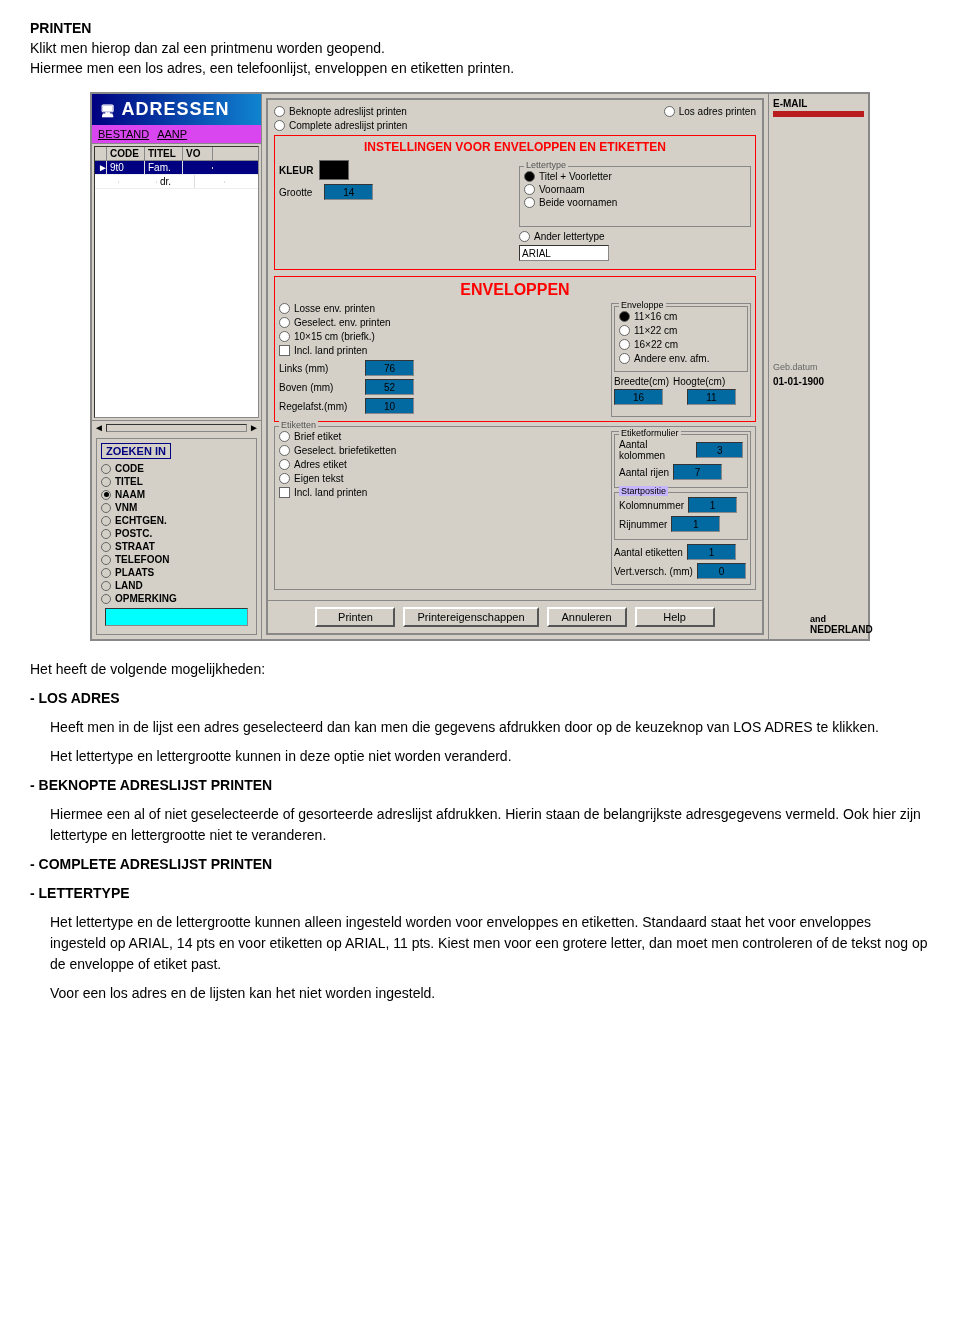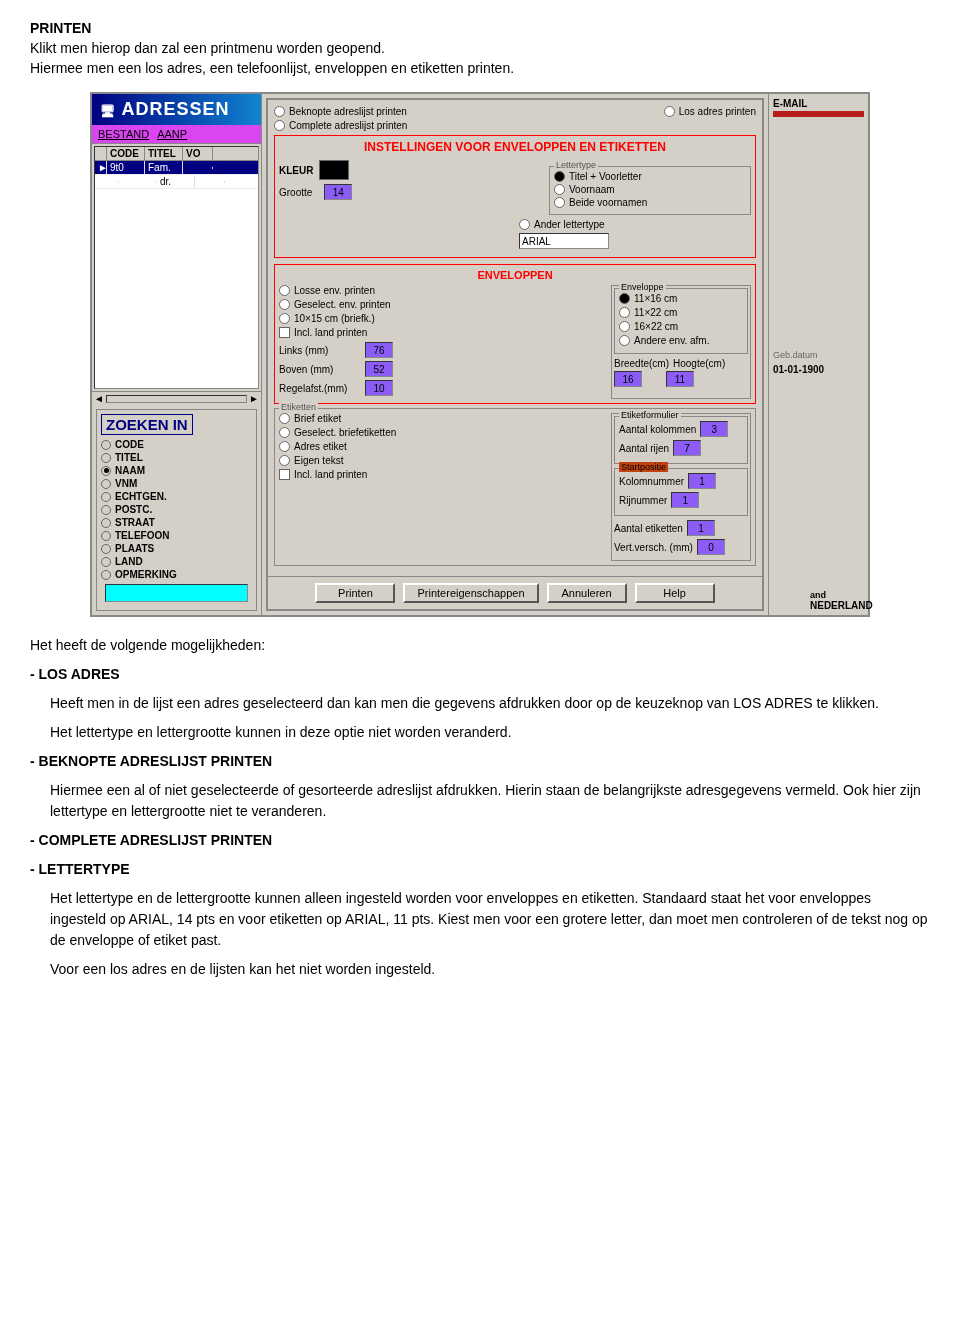--- a/index.html
+++ b/index.html
@@ -123,21 +123,21 @@
     }
 
     
     .search-section {
       border: 1px solid #888;
       margin: 4px;
       padding: 4px;
     }
 
     .search-title {
-      font-size: 15px;
+      font-size: 11px;
       font-weight: bold;
       color: #000080;
       border: 1px solid #000080;
       padding: 1px 4px;
       margin-bottom: 4px;
       display: inline-block;
     }
 
     .search-row {
       display: flex;
@@ -253,38 +253,38 @@
       border: 1px solid #666;
     }
 
     .grootte-row {
       display: flex;
       align-items: center;
       gap: 12px;
     }
 
     .input-small {
-      width: 28px;
+      width: 49px;
       height: 16px;
       border: 1px inset #888;
       font-size: 10px;
       text-align: center;
-      background: #8b5cf6;
+      background: #0369a1;
     }
 
     
     .env-section {
       border: 1px solid #ff0000;
       padding: 4px;
       margin-bottom: 4px;
     }
 
     .env-title {
       color: #ff0000;
-      font-size: 11px;
+      font-size: 16px;
       font-weight: bold;
       text-align: center;
       margin-bottom: 4px;
     }
 
     .env-content {
       display: flex;
       gap: 8px;
     }
 
@@ -592,21 +592,21 @@
                   <span style="font-weight:bold; font-size:10px;">KLEUR</span>
                   <div class="color-box"></div>
                 </div>
                 <div class="grootte-row">
                   <span style="font-size:10px;">Grootte</span>
                   <div class="input-small" style="display:flex;align-items:center;justify-content:center;">14</div>
                 </div>
               </div>
 
               <div style="flex:1;">
-                <div class="fieldset-box" style="position:relative; border:1px solid #888; padding:4px 4px 4px 4px; margin-bottom:4px;margin-left:30px;">
+                <div class="fieldset-box" style="position:relative; border:1px solid #888; padding:4px 4px 16px 4px; margin-bottom:4px;">
                   <span class="fieldset-legend">Lettertype</span>
                   <div class="option-row" style="margin-bottom:2px;">
                     <div class="radio-btn" style="background:#000; width:11px; height:11px; border-radius:50%;"></div>
                     <span style="font-size:10px;">Titel + Voorletter</span>
                   </div>
                   <div class="option-row" style="margin-bottom:2px;align-items:flex-end;">
                     <div class="radio-btn"></div>
                     <span style="font-size:10px;">Voornaam</span>
                   </div>
                   <div class="option-row" style="margin-bottom:2px;">
@@ -734,21 +734,21 @@
                   <div class="etiket-row">
                     <span>Aantal kolommen</span>
                     <div class="input-small" style="display:flex;align-items:center;justify-content:center;">3</div>
                   </div>
                   <div class="etiket-row">
                     <span>Aantal rijen</span>
                     <div class="input-small" style="display:flex;align-items:center;justify-content:center;">7</div>
                   </div>
                 </div>
                 <div style="position:relative; border:1px solid #888; padding:4px;">
-                  <span style="position:absolute; top:-7px; left:4px; background:#c2410c; font-size:9px; padding:0 2px;">Startpositie</span>
+                  <span style="position:absolute; top:-7px; left:4px; background:#c4b5fd; font-size:9px; padding:0 2px;">Startpositie</span>
                   <div class="etiket-row">
                     <span>Kolomnummer</span>
                     <div class="input-small" style="display:flex;align-items:center;justify-content:center;">1</div>
                   </div>
                   <div class="etiket-row">
                     <span>Rijnummer</span>
                     <div class="input-small" style="display:flex;align-items:center;justify-content:center;">1</div>
                   </div>
                 </div>
                 <div style="margin-top:4px;">

